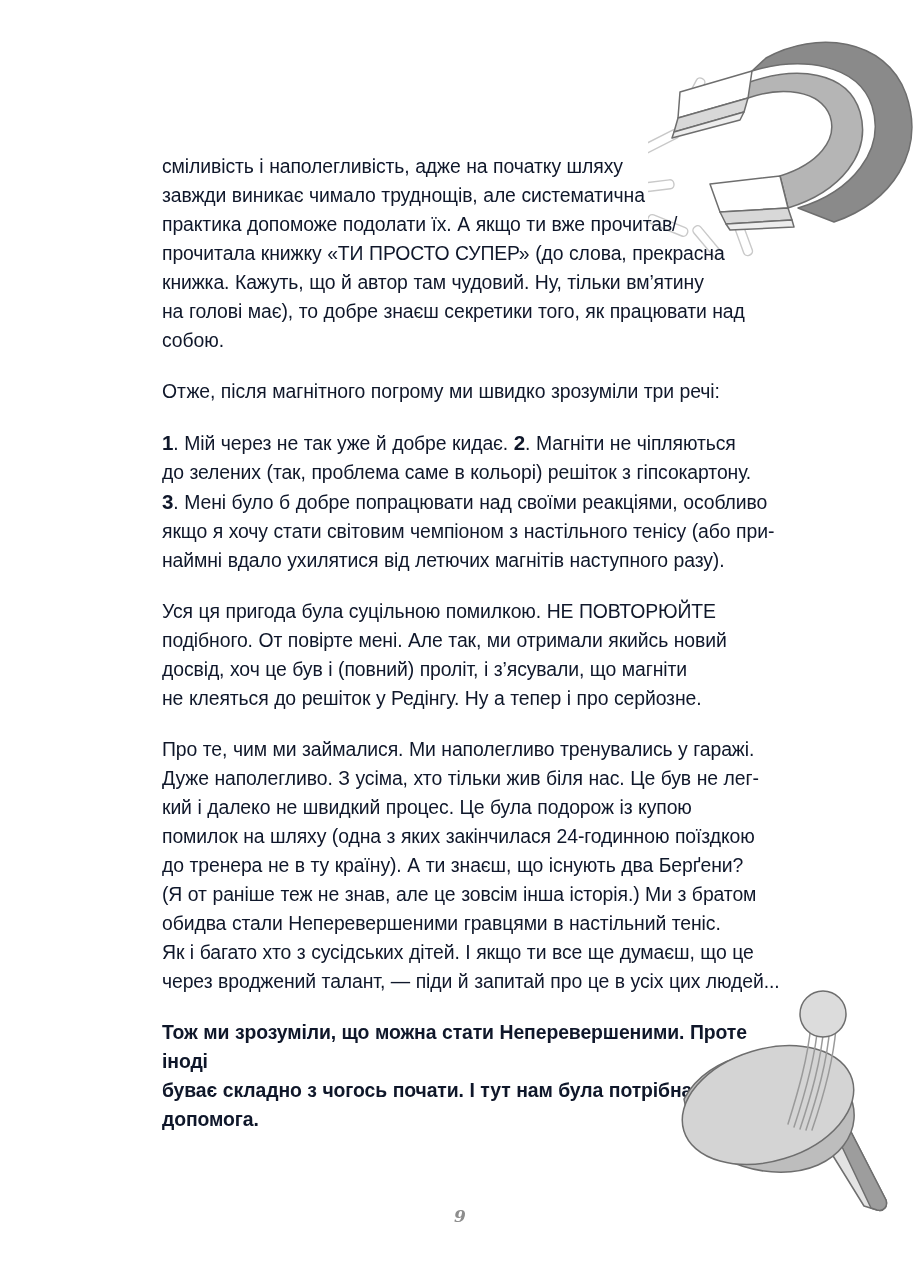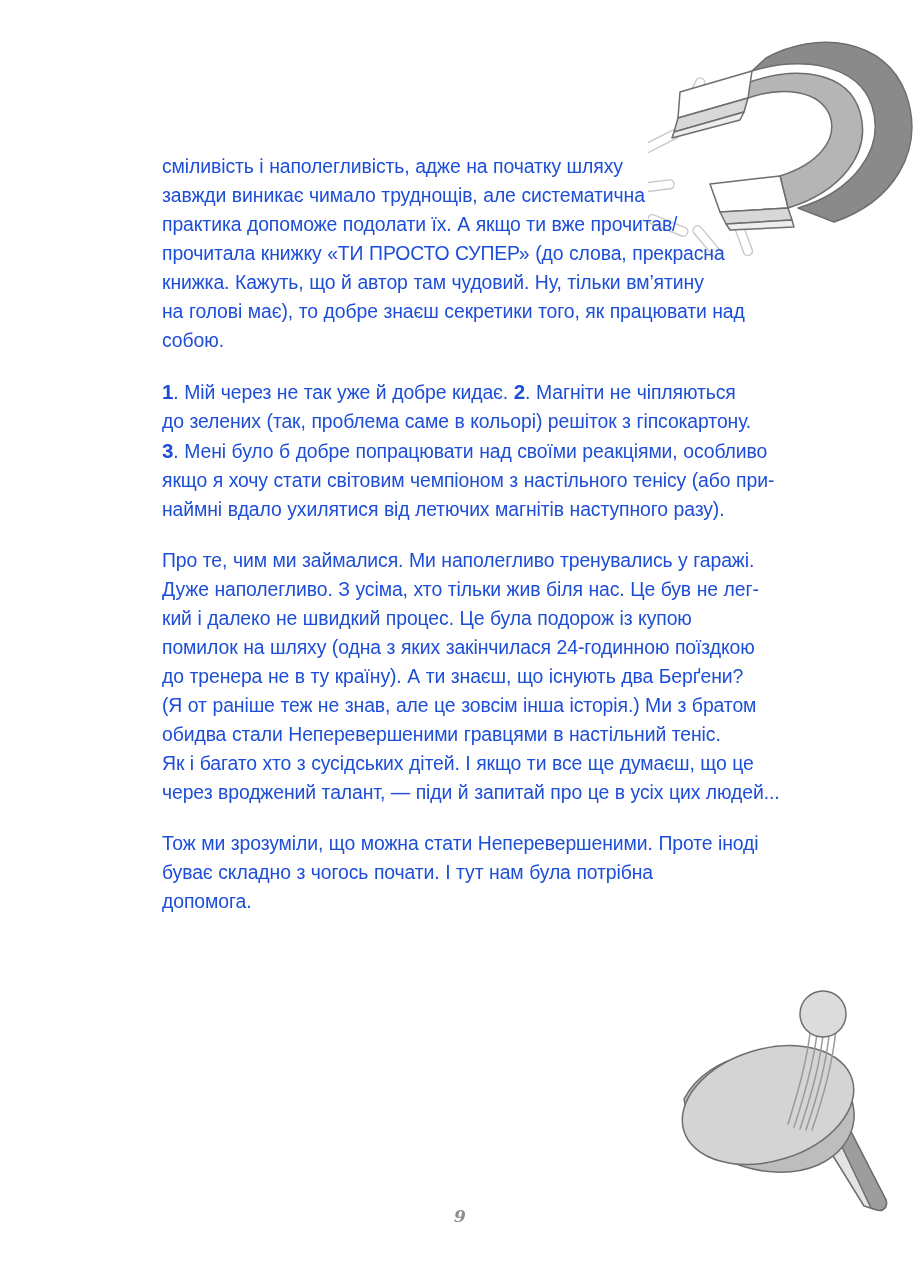--- a/index.html
+++ b/index.html
@@ -22,27 +22,27 @@
   
   .text-column {
     position: absolute;
     left: 162px;
     top: 152px;
     width: 620px;
   }
   .para {
     font-size: 19.4px;
     line-height: 29px;
-    color: #1d4ed8;
+    color: #0f172a;
     letter-spacing: -0.1px;
     margin: 0 0 22px 0;
     white-space: pre-line;
     word-spacing: 0.3px;
   }
-  .para:last-child { margin-bottom: 16px; }
+  .para:last-child { margin-bottom: 16px; font-weight: bold; }
   .para b,
   .para .num {
     font-weight: 700;
     font-size: 20.6px;
   }
 
   
   .page-number {
     position: absolute;
     left: 0;
@@ -112,27 +112,32 @@
 
   <div class="text-column">
     <p class="para">сміливість і наполегливість, адже на початку шляху
 завжди виникає чимало труднощів, але систематична
 практика допоможе подолати їх. А якщо ти вже прочитав/
 прочитала книжку «ТИ ПРОСТО СУПЕР» (до слова, прекрасна
 книжка. Кажуть, що й автор там чудовий. Ну, тільки вм’ятину
 на голові має), то добре знаєш секретики того, як працювати над
 собою.</p>
 
+    <p class="para">Отже, після магнітного погрому ми швидко зрозуміли три речі:</p>
 
     <p class="para"><b>1</b><span>. Мій через не так уже й добре кидає. </span><b>2</b><span>. Магніти не чіпляються
 до зелених (так, проблема саме в кольорі) решіток з гіпсокартону.
 </span><b>3</b><span>. Мені було б добре попрацювати над своїми реакціями, особливо
 якщо я хочу стати світовим чемпіоном з настільного тенісу (або при-
 наймні вдало ухилятися від летючих магнітів наступного разу).</span></p>
 
+    <p class="para">Уся ця пригода була суцільною помилкою. НЕ ПОВТОРЮЙТЕ
+подібного. От повірте мені. Але так, ми отримали якийсь новий
+досвід, хоч це був і (повний) проліт, і з’ясували, що магніти
+не клеяться до решіток у Редінгу. Ну а тепер і про серйозне.</p>
 
     <p class="para">Про те, чим ми займалися. Ми наполегливо тренувались у гаражі.
 Дуже наполегливо. З усіма, хто тільки жив біля нас. Це був не лег-
 кий і далеко не швидкий процес. Це була подорож із купою
 помилок на шляху (одна з яких закінчилася 24-годинною поїздкою
 до тренера не в ту країну). А ти знаєш, що існують два Берґени?
 (Я от раніше теж не знав, але це зовсім інша історія.) Ми з братом
 обидва стали Неперевершеними гравцями в настільний теніс.
 Як і багато хто з сусідських дітей. І якщо ти все ще думаєш, що це
 через вроджений талант, — піди й запитай про це в усіх цих людей...</p>

